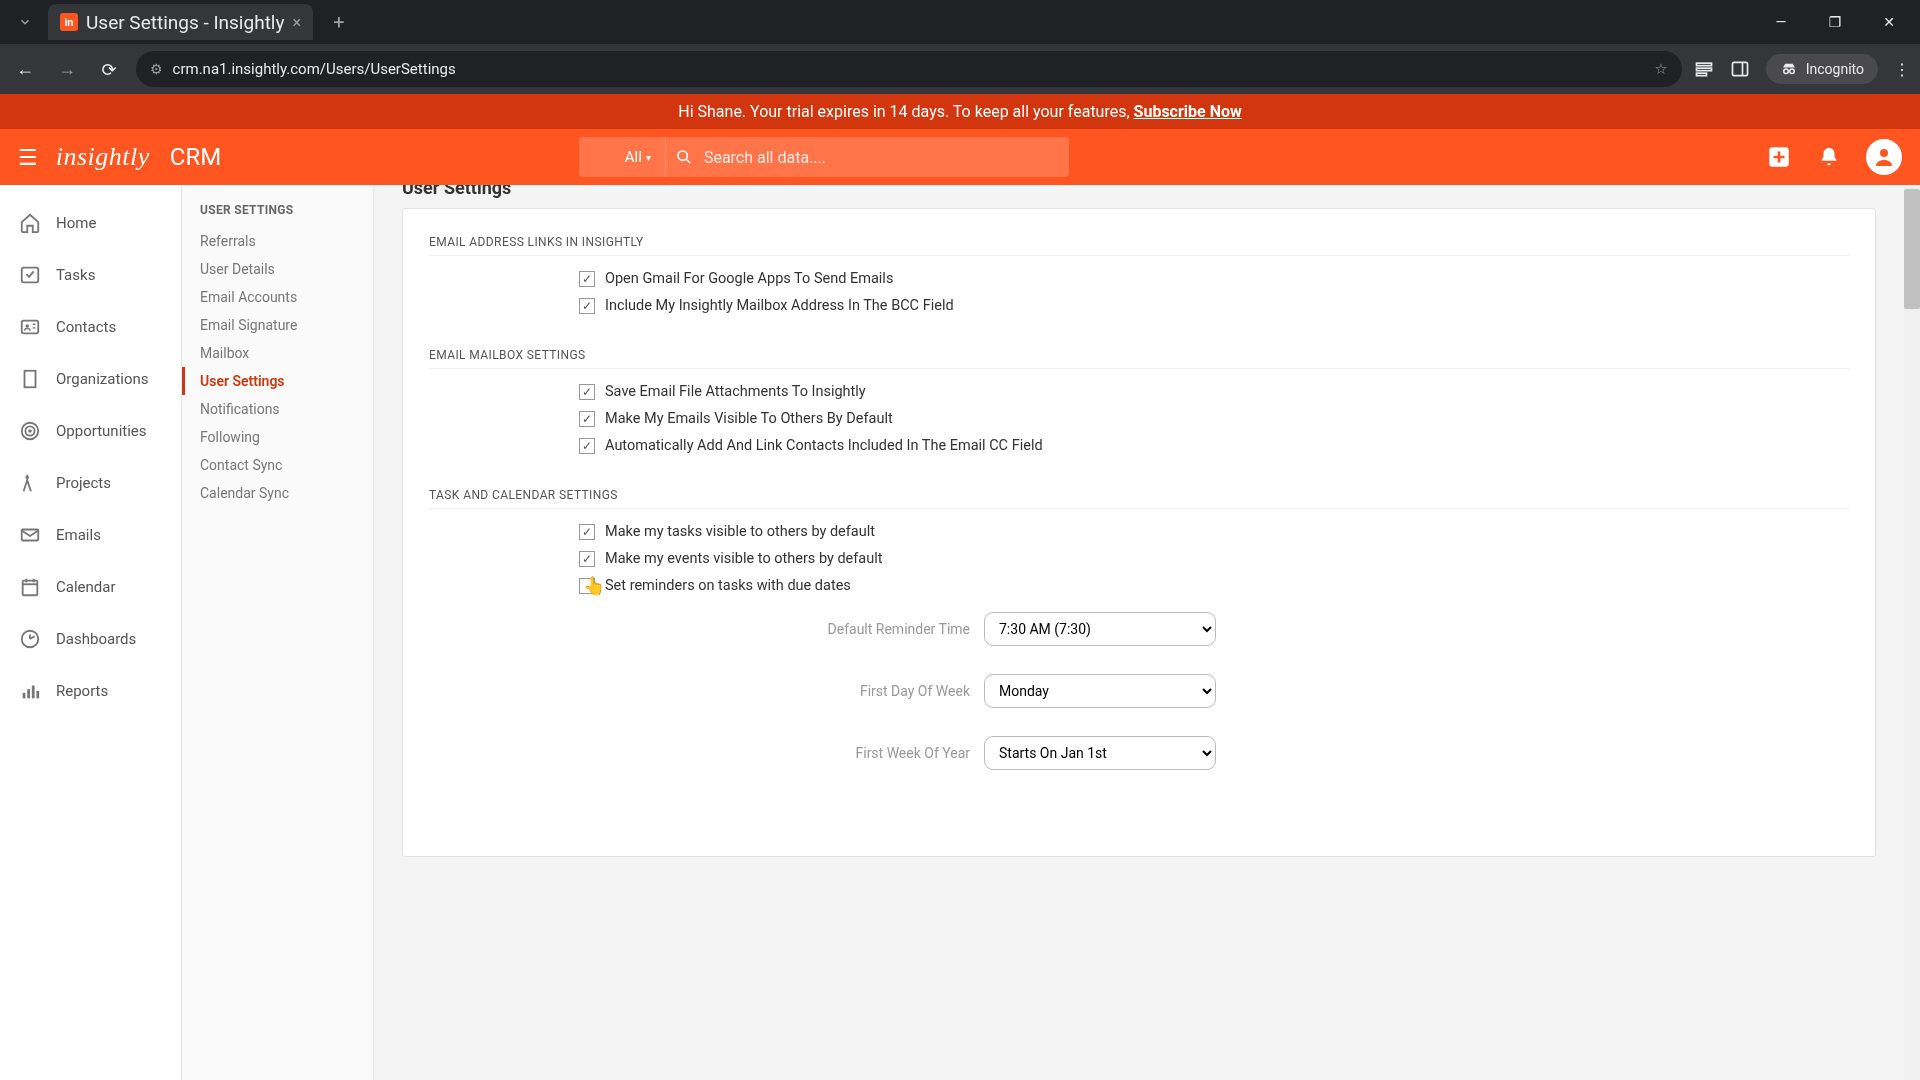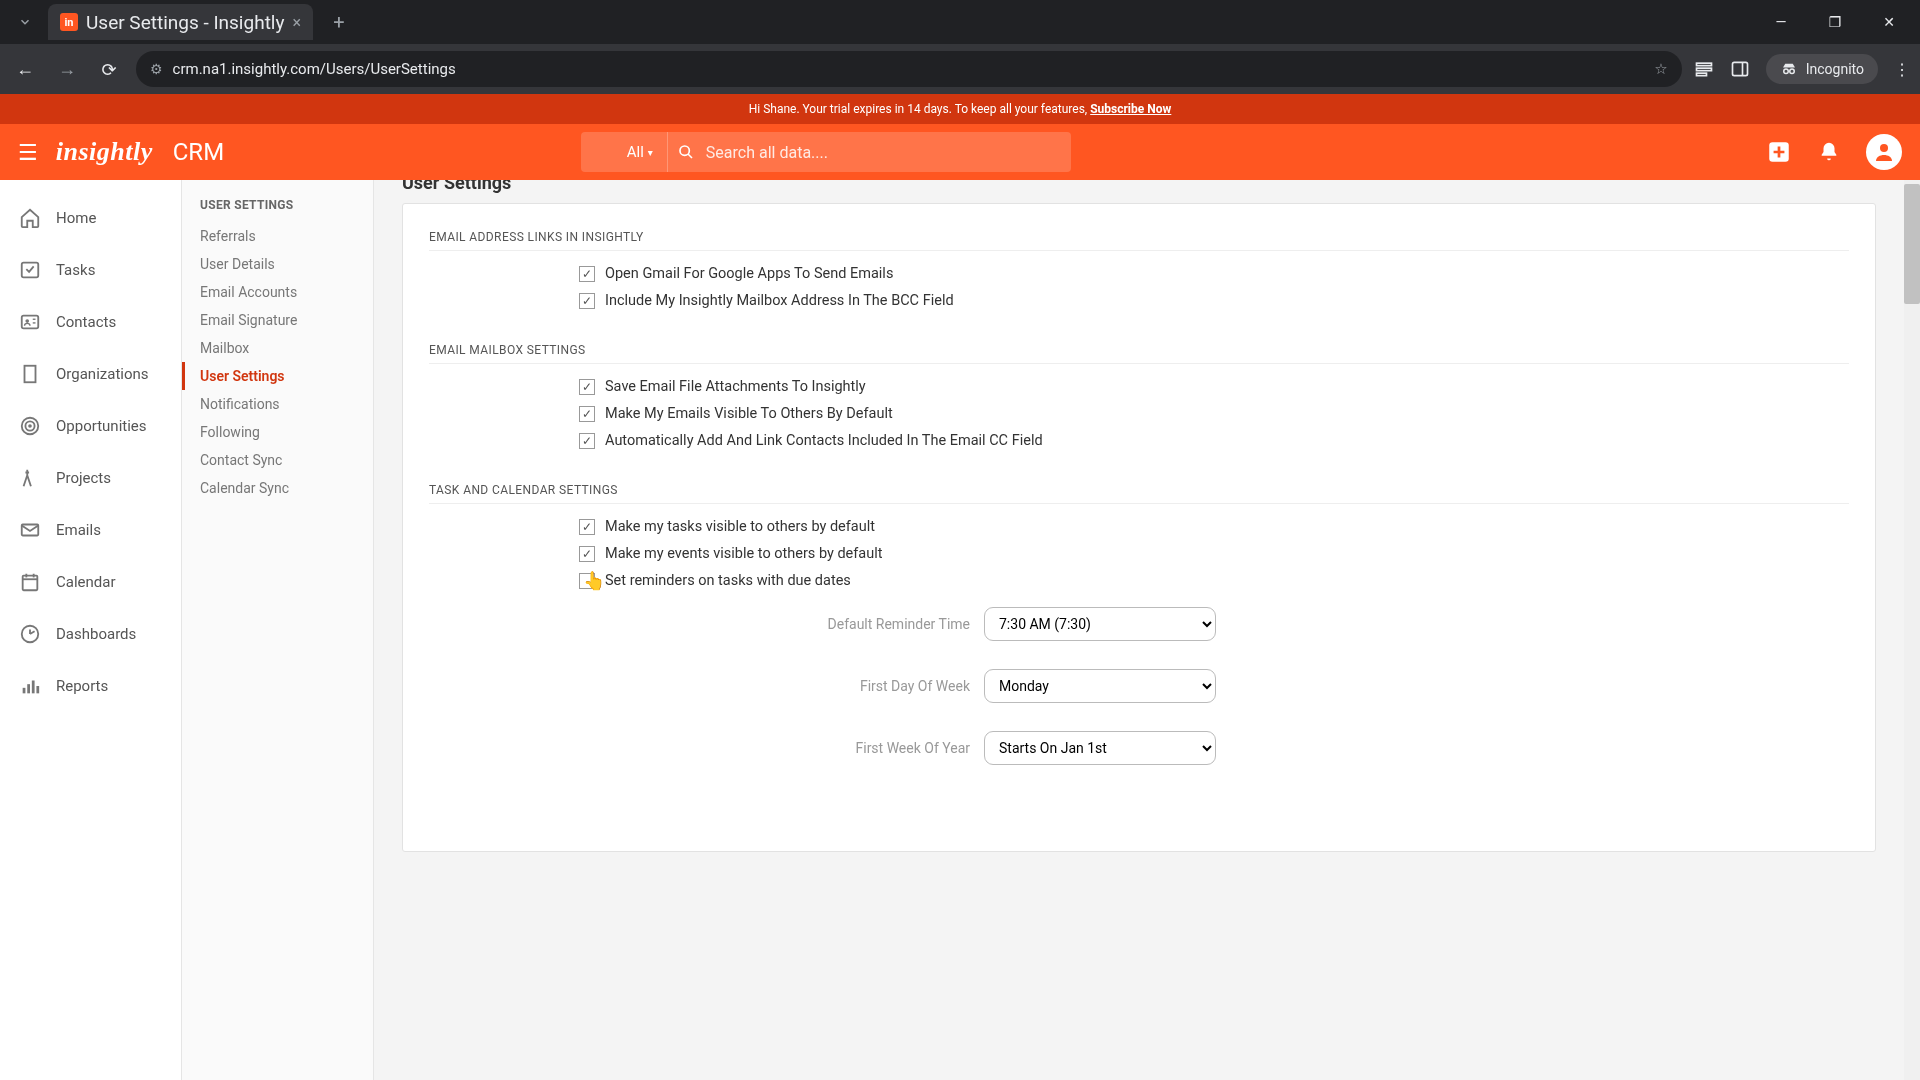--- a/index.html
+++ b/index.html
@@ -19,25 +19,25 @@
 .browser-toolbar { height:50px; background:#35363a; display:flex; align-items:center; padding:0 10px; gap:12px; }
 .nav-btn { width:30px; height:30px; display:flex; align-items:center; justify-content:center; color:#9aa0a6; cursor:pointer; font-size:18px; border-radius:15px; }
 .nav-btn.enabled { color:#e8eaed; }
 .url-bar { flex:1; background:#202124; border-radius:20px; height:36px; display:flex; align-items:center; padding:0 14px; color:#9aa0a6; font-size:15px; gap:10px; }
 .url-bar .url-text { color:#e8eaed; }
 .toolbar-right { display:flex; align-items:center; gap:16px; color:#e8eaed; }
 .incognito-badge { background:#4a4a4e; padding:6px 14px; border-radius:18px; display:flex; align-items:center; gap:8px; font-size:14px; }
 
 
 .app { height: calc(1080px - 94px); background:#fff; position:relative; display:flex; flex-direction:column; }
-.trial-banner { background:#d1360f; color:#fff; text-align:center; padding:8px 0; font-size:12px; }
+.trial-banner { background:#d1360f; color:#fff; text-align:center; padding:8px 0; font-size:16px; }
 .trial-banner a { color:#fff; font-weight:bold; text-decoration:underline; }
 .app-header { background:#ff5621; height:56px; display:flex; align-items:center; padding:0 18px; gap:18px; }
 .hamburger { color:#fff; font-size:22px; cursor:pointer; }
-.logo { color:#fff; font-style:italic; font-weight:bold; font-size:26px; font-family: Georgia, serif; letter-spacing:0.5px; }
+.logo { color:#fff; font-style:italic; font-weight:normal; font-size:26px; font-family: Georgia, serif; letter-spacing:0.5px; }
 .app-name { color:#fff; font-size:24px; font-weight:400; margin-left:2px; }
 .search-wrap { margin-left:auto; margin-right:auto; display:flex; align-items:center; background:rgba(255,255,255,0.18); border-radius:4px; height:40px; width:490px; }
 .search-scope { padding:0 14px; color:#fff; font-size:15px; border-right:1px solid rgba(255,255,255,0.25); height:100%; display:flex; align-items:center; gap:4px; cursor:pointer;margin-left:32px; }
 .search-input { flex:1; background:transparent; border:none; outline:none; color:#fff; font-size:16px; padding:0 12px; }
 .search-input::placeholder { color:rgba(255,255,255,0.85); }
 .search-icon-inner { color:#fff; margin-left:10px; }
 .header-actions { display:flex; gap:26px; color:#fff; font-size:20px; align-items:center; margin-left:auto; }
 .header-actions .act { cursor:pointer; }
 .avatar-circle { width:36px; height:36px; border-radius:50%; background:#fff; display:flex; align-items:center; justify-content:center; }
 .avatar-circle svg { fill:#ff5621; }

